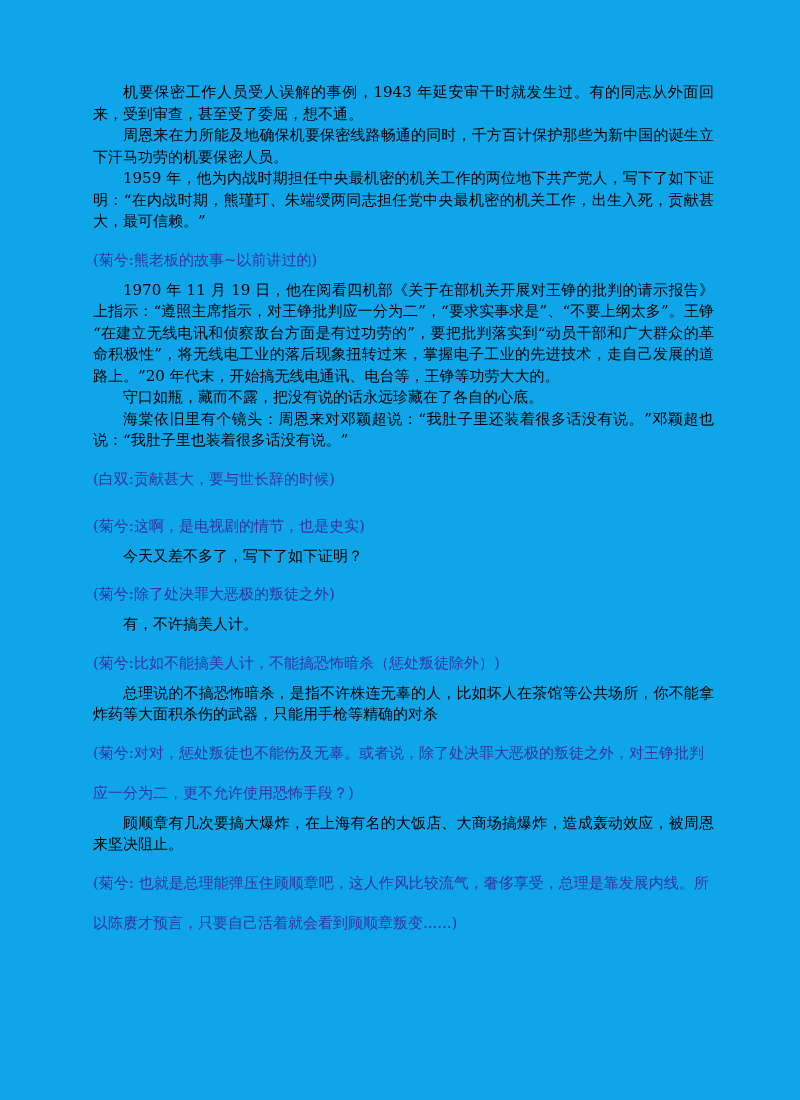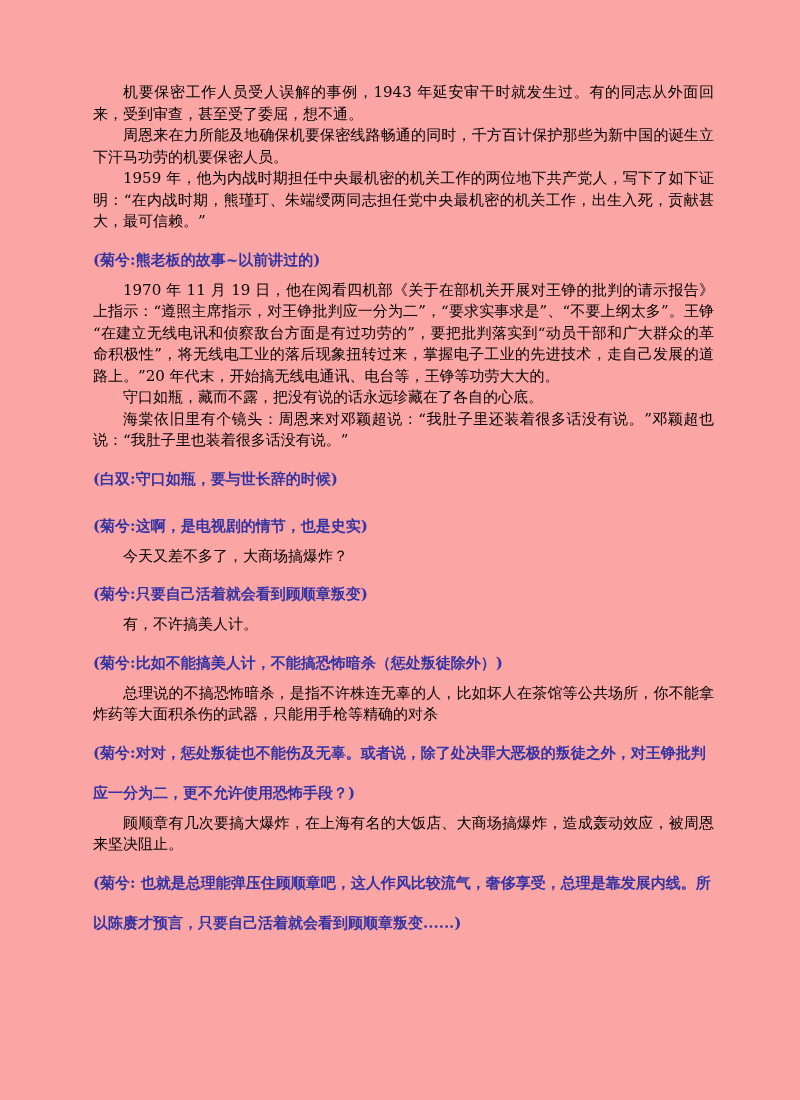--- a/index.html
+++ b/index.html
@@ -4,21 +4,21 @@
 <style>
   html, body {
     margin: 0;
     padding: 0;
     background: #ffffff;
   }
   .page {
     position: relative;
     width: 800px;
     height: 1100px;
-    background: #fca5a5;
+    background: #0ea5e9;
     box-sizing: border-box;
     padding: 82px 86px 0 93px;
     overflow: hidden;
     font-family: "DejaVu Serif", "Liberation Serif", serif;
     font-size: 15px;
   }
   .content {
     width: 621px;
   }
   .para-body {
@@ -31,40 +31,39 @@
     word-break: break-all;
   }
   .para-annotation {
     margin: 7px 0 0 0;
     padding: 0;
     color: #3333a3;
     line-height: 40px;
     text-indent: 0;
     text-align: left;
     word-break: break-all;
-    font-weight: bold;
   }
 </style>
 </head>
 <body>
 
 <div class="page">
   <div class="content">
 
   <p class="para-body">机要保密工作人员受人误解的事例，1943 年延安审干时就发生过。有的同志从外面回来，受到审查，甚至受了委屈，想不通。</p>
       <p class="para-body">周恩来在力所能及地确保机要保密线路畅通的同时，千方百计保护那些为新中国的诞生立下汗马功劳的机要保密人员。</p>
       <p class="para-body">1959 年，他为内战时期担任中央最机密的机关工作的两位地下共产党人，写下了如下证明：“在内战时期，熊瑾玎、朱端绶两同志担任党中央最机密的机关工作，出生入死，贡献甚大，最可信赖。”</p>
       <p class="para-annotation">(菊兮:熊老板的故事~以前讲过的)</p>
       <p class="para-body">1970 年 11 月 19 日，他在阅看四机部《关于在部机关开展对王铮的批判的请示报告》上指示：“遵照主席指示，对王铮批判应一分为二”，“要求实事求是”、“不要上纲太多”。王铮“在建立无线电讯和侦察敌台方面是有过功劳的”，要把批判落实到“动员干部和广大群众的革命积极性”，将无线电工业的落后现象扭转过来，掌握电子工业的先进技术，走自己发展的道路上。”20 年代末，开始搞无线电通讯、电台等，王铮等功劳大大的。</p>
       <p class="para-body">守口如瓶，藏而不露，把没有说的话永远珍藏在了各自的心底。</p>
       <p class="para-body">海棠依旧里有个镜头：周恩来对邓颖超说：“我肚子里还装着很多话没有说。”邓颖超也说：“我肚子里也装着很多话没有说。”</p>
-      <p class="para-annotation">(白双:守口如瓶，要与世长辞的时候)</p>
+      <p class="para-annotation">(白双:贡献甚大，要与世长辞的时候)</p>
       <p class="para-annotation">(菊兮:这啊，是电视剧的情节，也是史实)</p>
-      <p class="para-body">今天又差不多了，大商场搞爆炸？</p>
-      <p class="para-annotation">(菊兮:只要自己活着就会看到顾顺章叛变)</p>
+      <p class="para-body">今天又差不多了，写下了如下证明？</p>
+      <p class="para-annotation">(菊兮:除了处决罪大恶极的叛徒之外)</p>
       <p class="para-body">有，不许搞美人计。</p>
       <p class="para-annotation">(菊兮:比如不能搞美人计，不能搞恐怖暗杀（惩处叛徒除外）)</p>
       <p class="para-body">总理说的不搞恐怖暗杀，是指不许株连无辜的人，比如坏人在茶馆等公共场所，你不能拿炸药等大面积杀伤的武器，只能用手枪等精确的对杀</p>
       <p class="para-annotation">(菊兮:对对，惩处叛徒也不能伤及无辜。或者说，除了处决罪大恶极的叛徒之外，对王铮批判应一分为二，更不允许使用恐怖手段？)</p>
       <p class="para-body">顾顺章有几次要搞大爆炸，在上海有名的大饭店、大商场搞爆炸，造成轰动效应，被周恩来坚决阻止。</p>
       <p class="para-annotation">(菊兮: 也就是总理能弹压住顾顺章吧，这人作风比较流气，奢侈享受，总理是靠发展内线。所以陈赓才预言，只要自己活着就会看到顾顺章叛变......)</p>
     </div>
 </div>
 
 </body></html>

